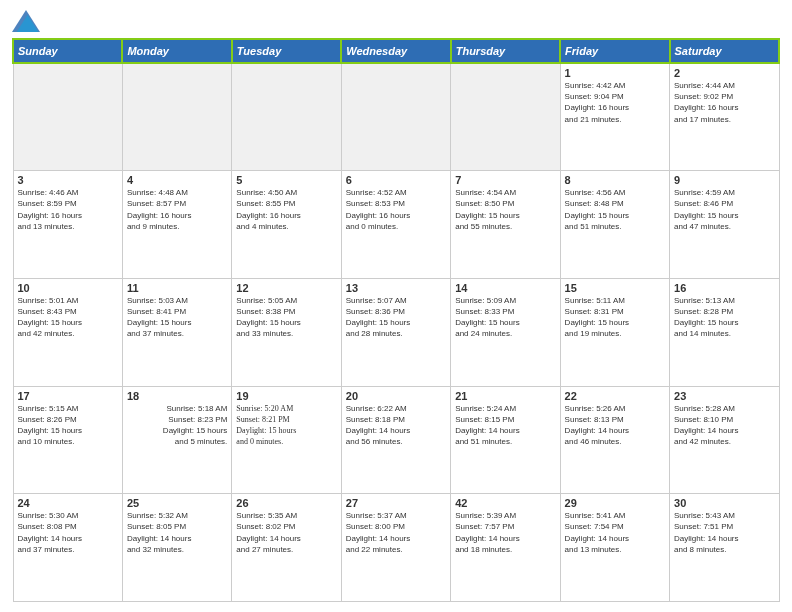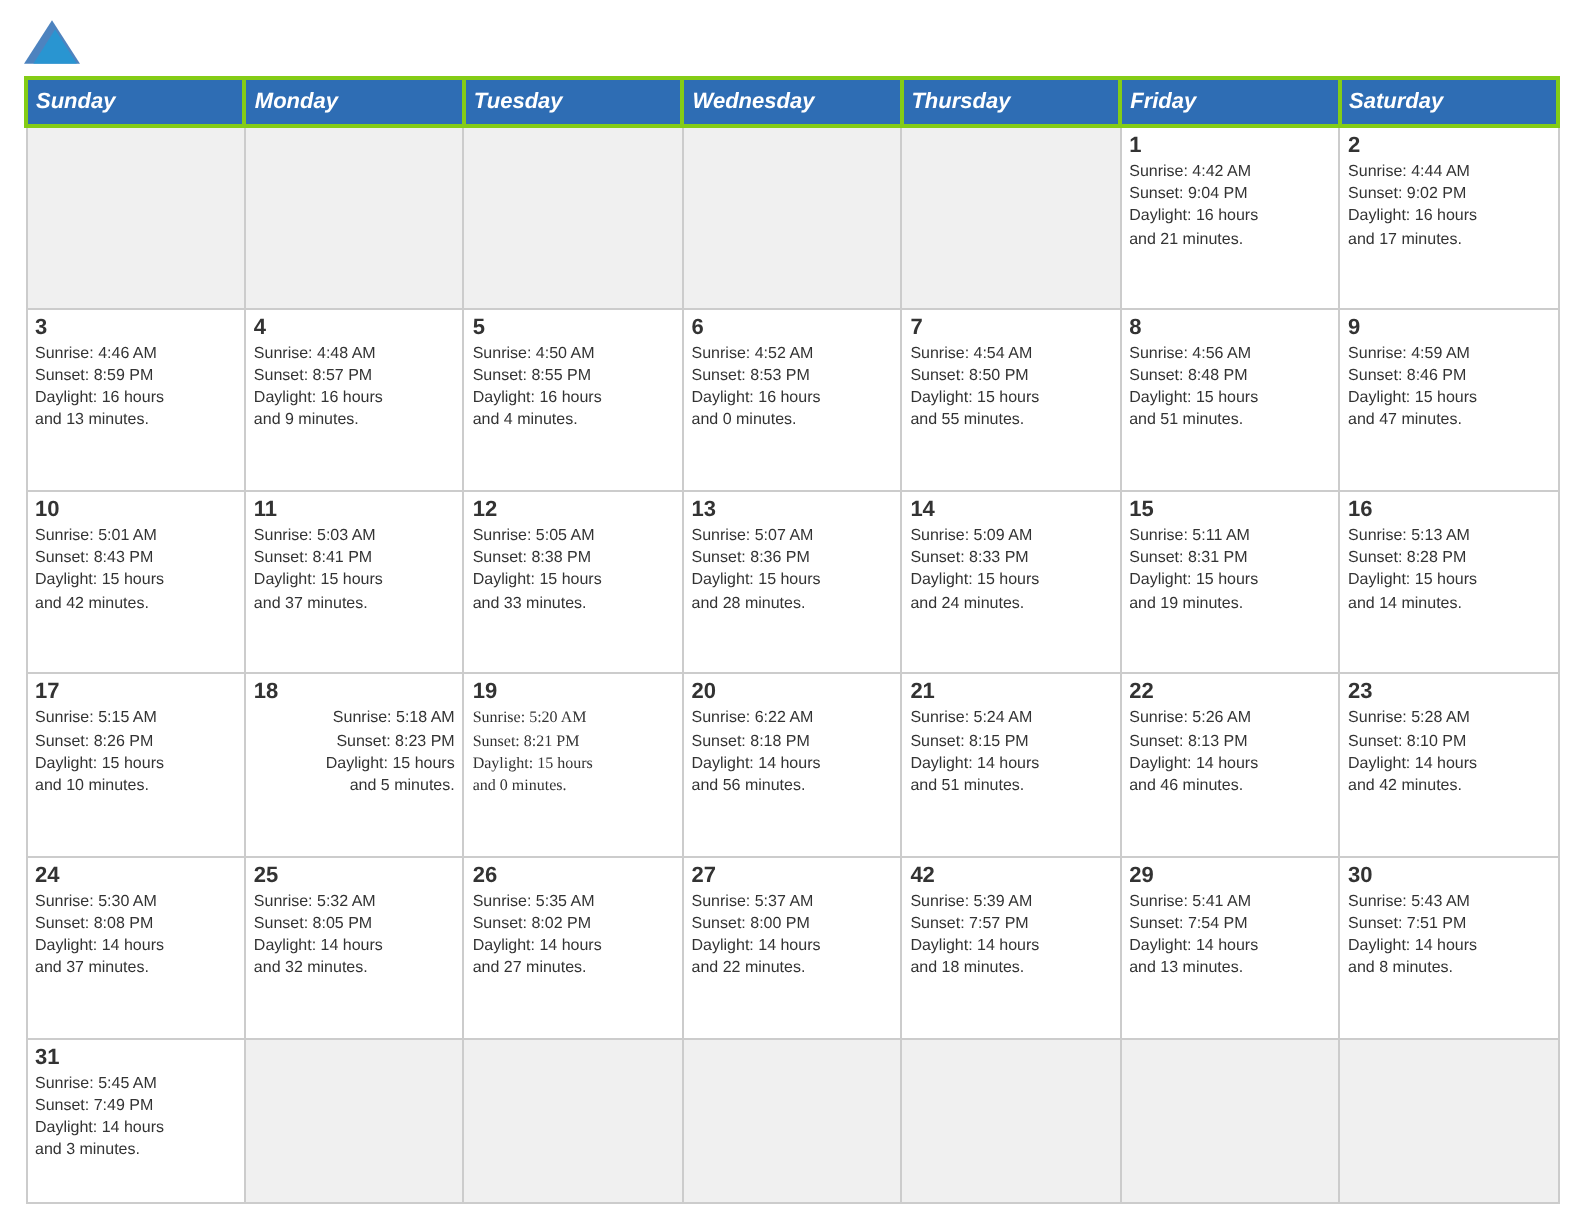--- a/index.html
+++ b/index.html
@@ -341,30 +341,15 @@
 and 13 minutes.</div>
           </td>
           <td>
             <span class="day-number">30</span>
             <div class="day-info" style="white-space: pre-line;">Sunrise: 5:43 AM
 Sunset: 7:51 PM
 Daylight: 14 hours
 and 8 minutes.</div>
           </td>
         </tr>
-        <tr>
-          <td class="last-row">
-            <span class="day-number">31</span>
-            <div class="day-info" style="white-space: pre-line;">Sunrise: 5:45 AM
-Sunset: 7:49 PM
-Daylight: 14 hours
-and 3 minutes.</div>
-          </td>
-          <td class="last-row empty"></td>
-          <td class="last-row empty"></td>
-          <td class="last-row empty"></td>
-          <td class="last-row empty"></td>
-          <td class="last-row empty"></td>
-          <td class="last-row empty"></td>
-        </tr>
       </tbody>
   </table>
 </div>
 
 </body></html>

